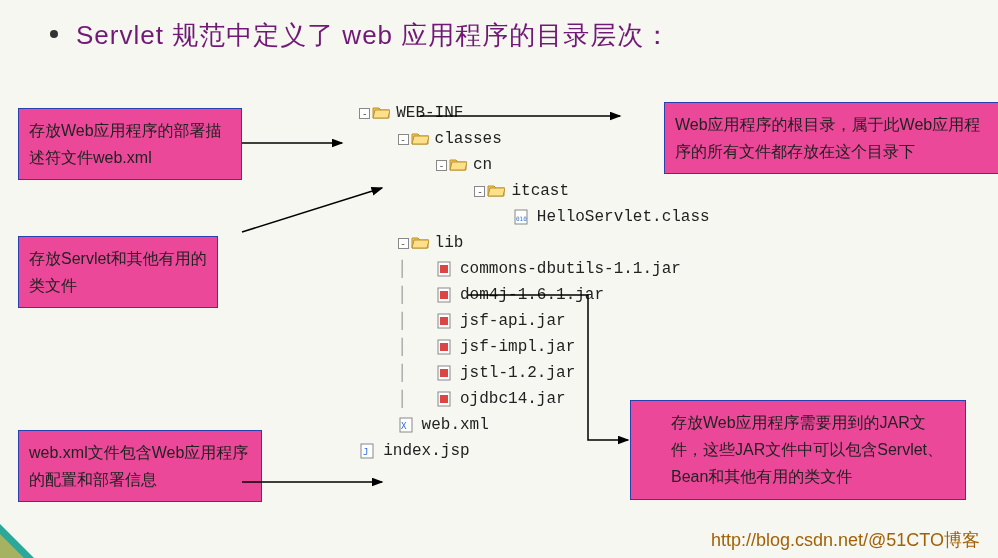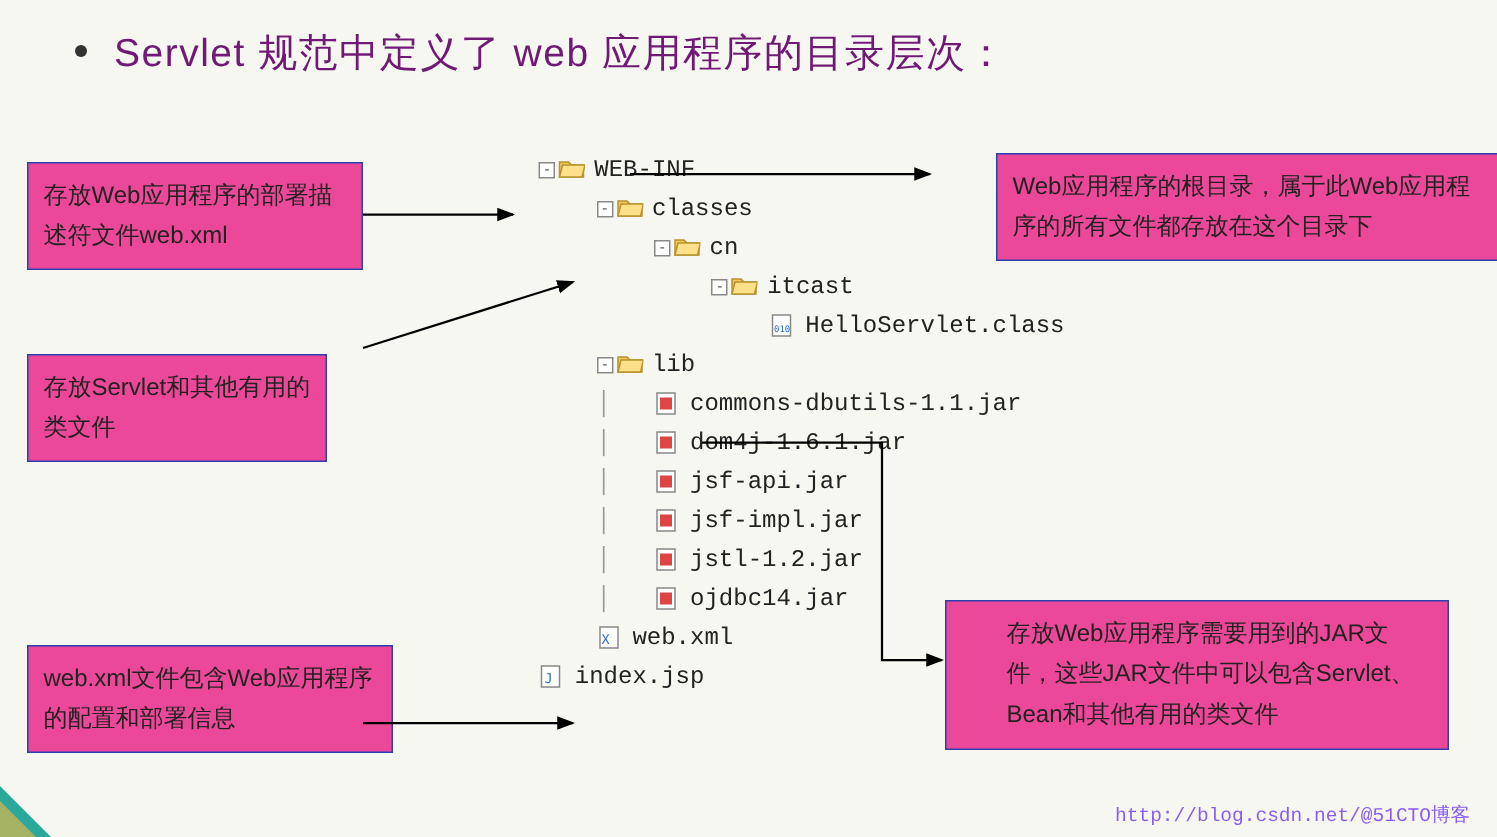--- a/index.html
+++ b/index.html
@@ -51,21 +51,21 @@
   .tree-row {
     display: flex;
     align-items: center;
     height: 26px;
     white-space: pre;
   }
   .ico { display: inline-block; width: 18px; height: 16px; margin-right: 6px; position: relative; }
   .expander { display:inline-block; width:11px; height:11px; border:1px solid #888; background:#fff; color:#555; font-size:10px; line-height:9px; text-align:center; margin-right:2px; font-family: monospace; }
   .vline, .hline, .el { color:#999; }
   svg.arrow { position:absolute; overflow:visible; pointer-events:none; }
-  .watermark { position:absolute; bottom:6px; right:18px; color:#8b5cf6; font-size:13px; font-family: Liberation Mono, monospace;}
+  .watermark { position:absolute; bottom:6px; right:18px; color:#a16207; font-size:18px; font-family: Liberation Sans, sans-serif;}
   .corner { position:absolute; left:0; bottom:0; width:0; height:0; border-left: 34px solid #2aa89a; border-top: 34px solid transparent;}
   .corner2{ position:absolute; left:0; bottom:0; width:0; height:0; border-left: 24px solid #d9b64a; border-top: 24px solid transparent; opacity:.7;}
 </style>
 </head>
 <body>
 
 <div class="title-row">
   <span class="bullet"></span><span>Servlet 规范中定义了 web 应用程序的目录层次：</span>
 </div>
 

